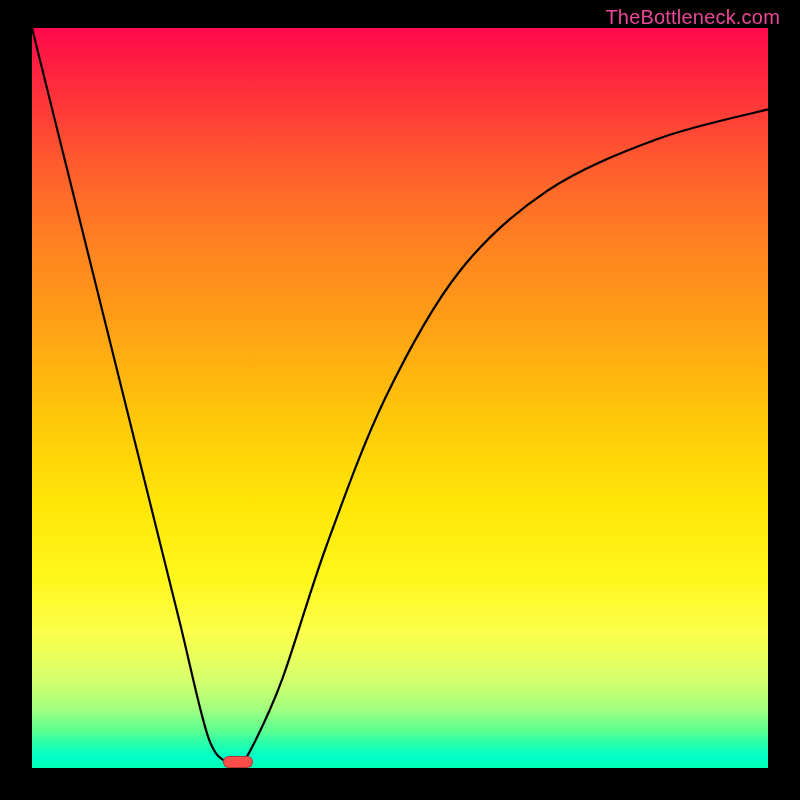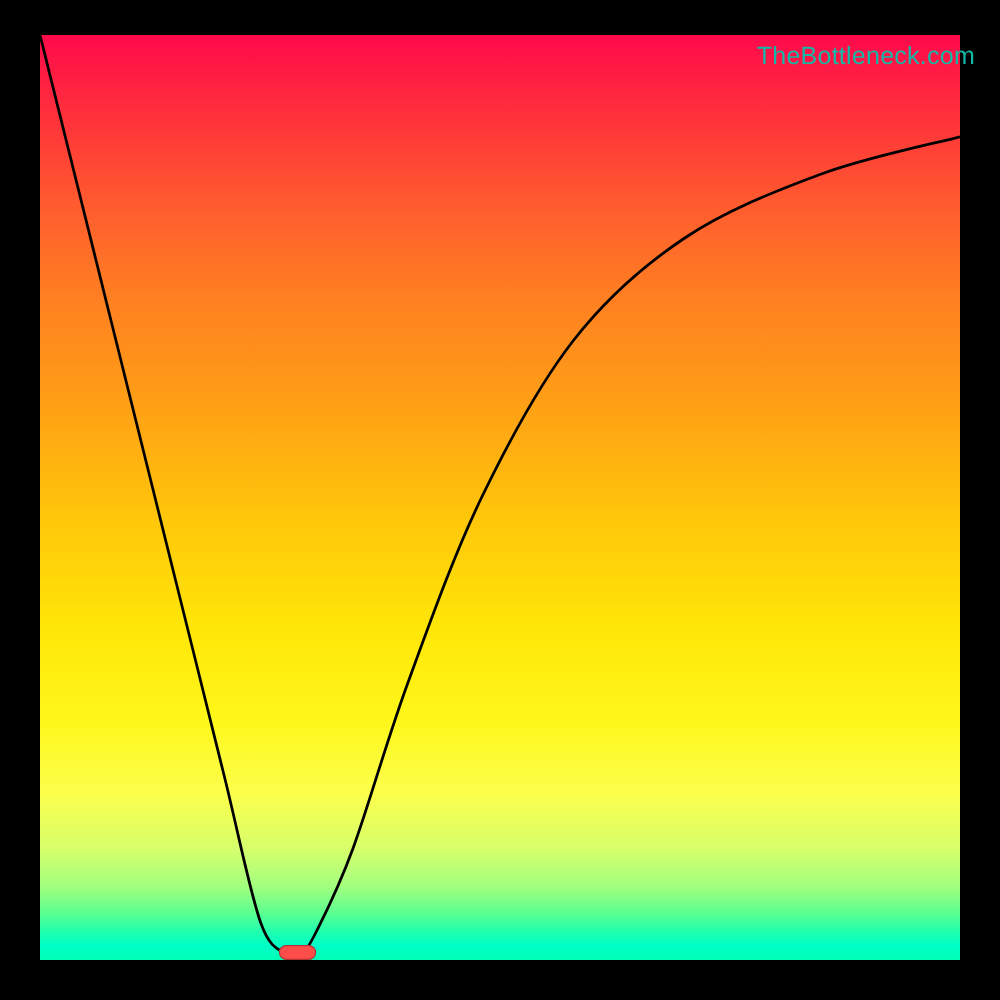--- a/index.html
+++ b/index.html
@@ -8,26 +8,25 @@
     width: 800px;
     height: 800px;
     background: #000;
     position: relative;
     font-family: Arial, sans-serif;
   }
   .watermark {
     position: absolute;
     top: 6px;
     right: 20px;
-    color: #14b8a6;
+    color: #ec4899;
     font-size: 20px;
     font-weight: 500;
     letter-spacing: 0.2px;
     z-index: 10;
-    margin-top: 28px;
   }
   .plot-area {
     position: absolute;
     top: 28px;
     left: 32px;
     width: 736px;
     height: 740px;
     overflow: hidden;
   }
   .gradient-bg {

